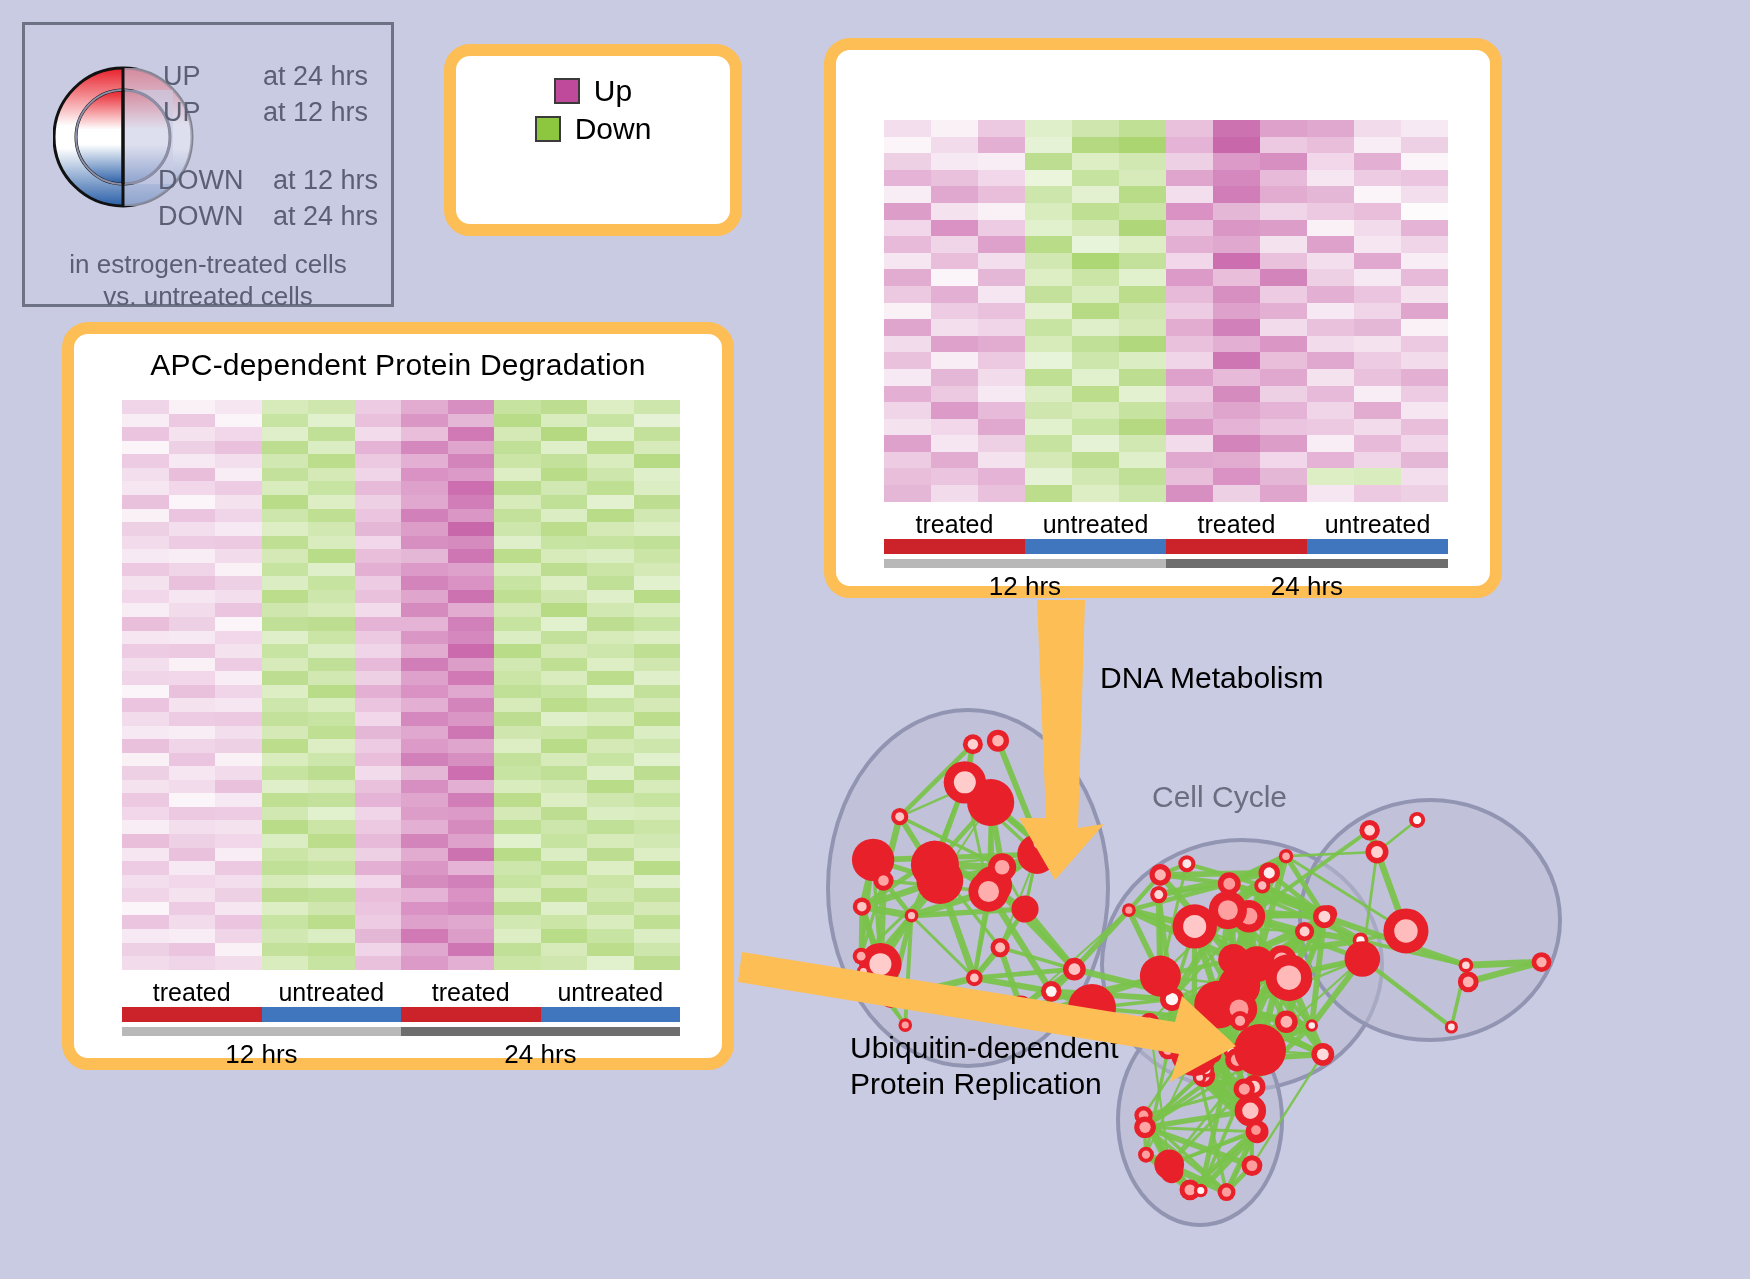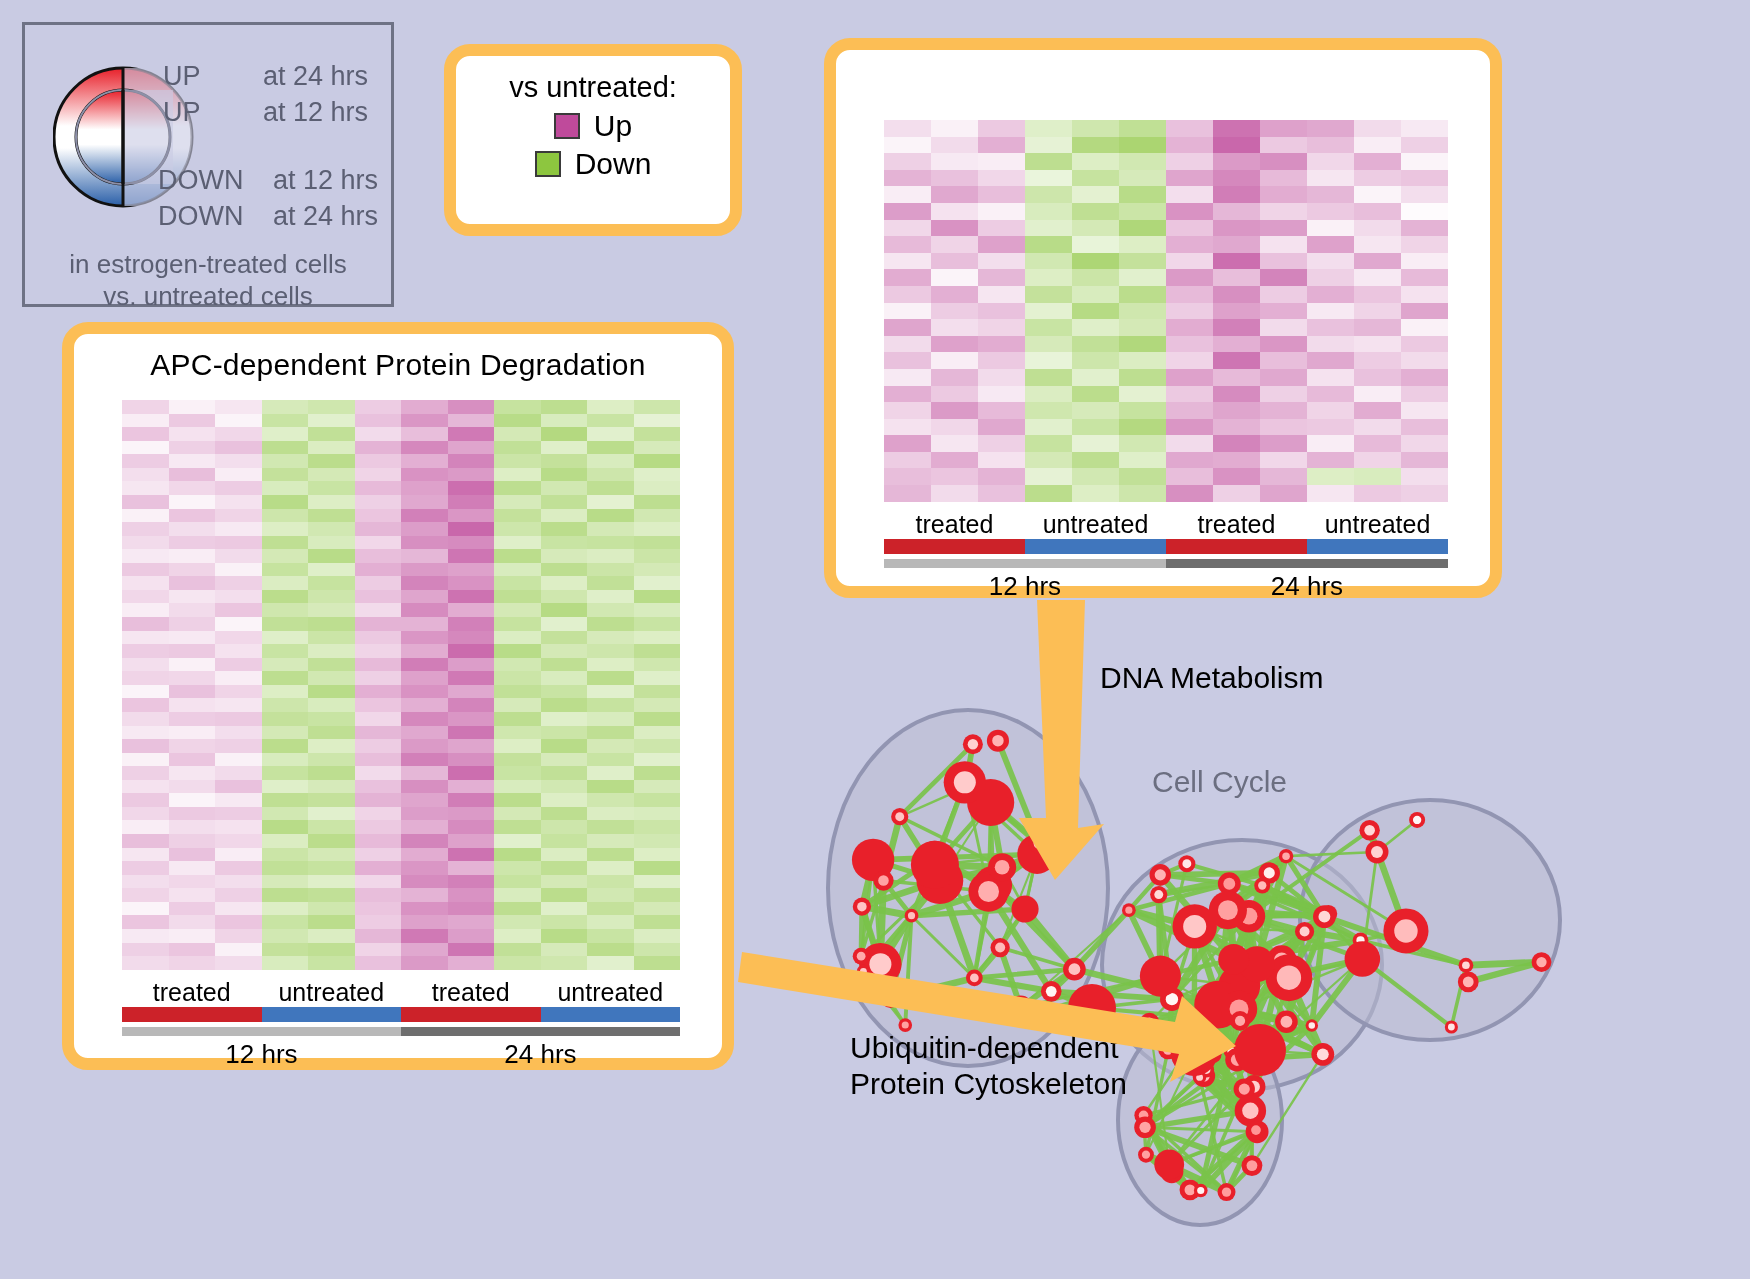--- a/index.html
+++ b/index.html
@@ -111,21 +111,20 @@
   <div class="key-text" style="left:248px;top:140px;">at 12 hrs</div>
 
   <div class="key-text" style="left:133px;top:176px;">DOWN</div>
   <div class="key-text" style="left:248px;top:176px;">at 24 hrs</div>
 
   <div class="key-foot" style="top:254px;">vs. untreated cells</div>
   <div class="key-foot" style="top:222px;">in estrogen-treated cells</div>
 </div>
 
 <div class="panel" id="legend-panel">
-  <div class="lg-line">vs untreated:</div>
   <div class="lg-row">
     <span class="lg-sw" id="sw-up" style="background: rgb(191, 74, 155);"></span>
     <span class="lg-lbl">Up</span>
   </div>
   <div class="lg-row">
     <span class="lg-sw" id="sw-down" style="background: rgb(141, 198, 63);"></span>
     <span class="lg-lbl">Down</span>
   </div>
 </div>
 
@@ -1507,23 +1506,23 @@
         <circle cx="446.9726965166174" cy="439.7843297402602" r="11.749080274254084" fill="#e8202a"></circle>
         <circle cx="446.9726965166174" cy="439.7843297402602" r="6.109521742612124" fill="rgb(255,163,163)"></circle>
         <circle cx="465.97152832668723" cy="510.1148245628019" r="9.374760114122182" fill="#e8202a"></circle>
         <circle cx="465.97152832668723" cy="510.1148245628019" r="4.8748752593435345" fill="rgb(255,150,150)"></circle>
         <circle cx="302" cy="388" r="24" fill="#e8202a"></circle>
         <circle cx="470" cy="430" r="26" fill="#e8202a"></circle>
       </g>
     </svg>
 
   <div class="net-label" id="lbl-dna" style="left: 310px; top: 40px; color: rgb(0, 0, 0); font-size: 30px; line-height: 36px;">DNA Metabolism</div>
-  <div class="net-label" id="lbl-cc" style="left: 362px; top: 144px; color: rgb(107, 110, 128); font-size: 30px; line-height: 36px;">Cell Cycle</div>
+  <div class="net-label" id="lbl-cc" style="left: 362px; top: 159px; color: rgb(107, 110, 128); font-size: 30px; line-height: 36px;">Cell Cycle</div>
   <div class="net-label" id="lbl-ub" style="left: 60px; top: 410px; color: rgb(0, 0, 0); font-size: 30px; line-height: 36px;">Ubiquitin-dependent
-Protein Cytoskeleton</div>
+Protein Replication</div>
 </div>
 
 <svg class="arrow-svg">
 
   <path d="M1037,600 L1085,600 L1078,828 L1104,824 L1055,880 L1019,818 L1046,818 Z" fill="#fcbe55"></path>
 
   <path d="M742,952 L1175,1022 L1182,996 L1236,1046 L1170,1082 L1179,1054 L738,982 Z" fill="#fcbe55"></path>
 </svg>
 
 </body></html>

